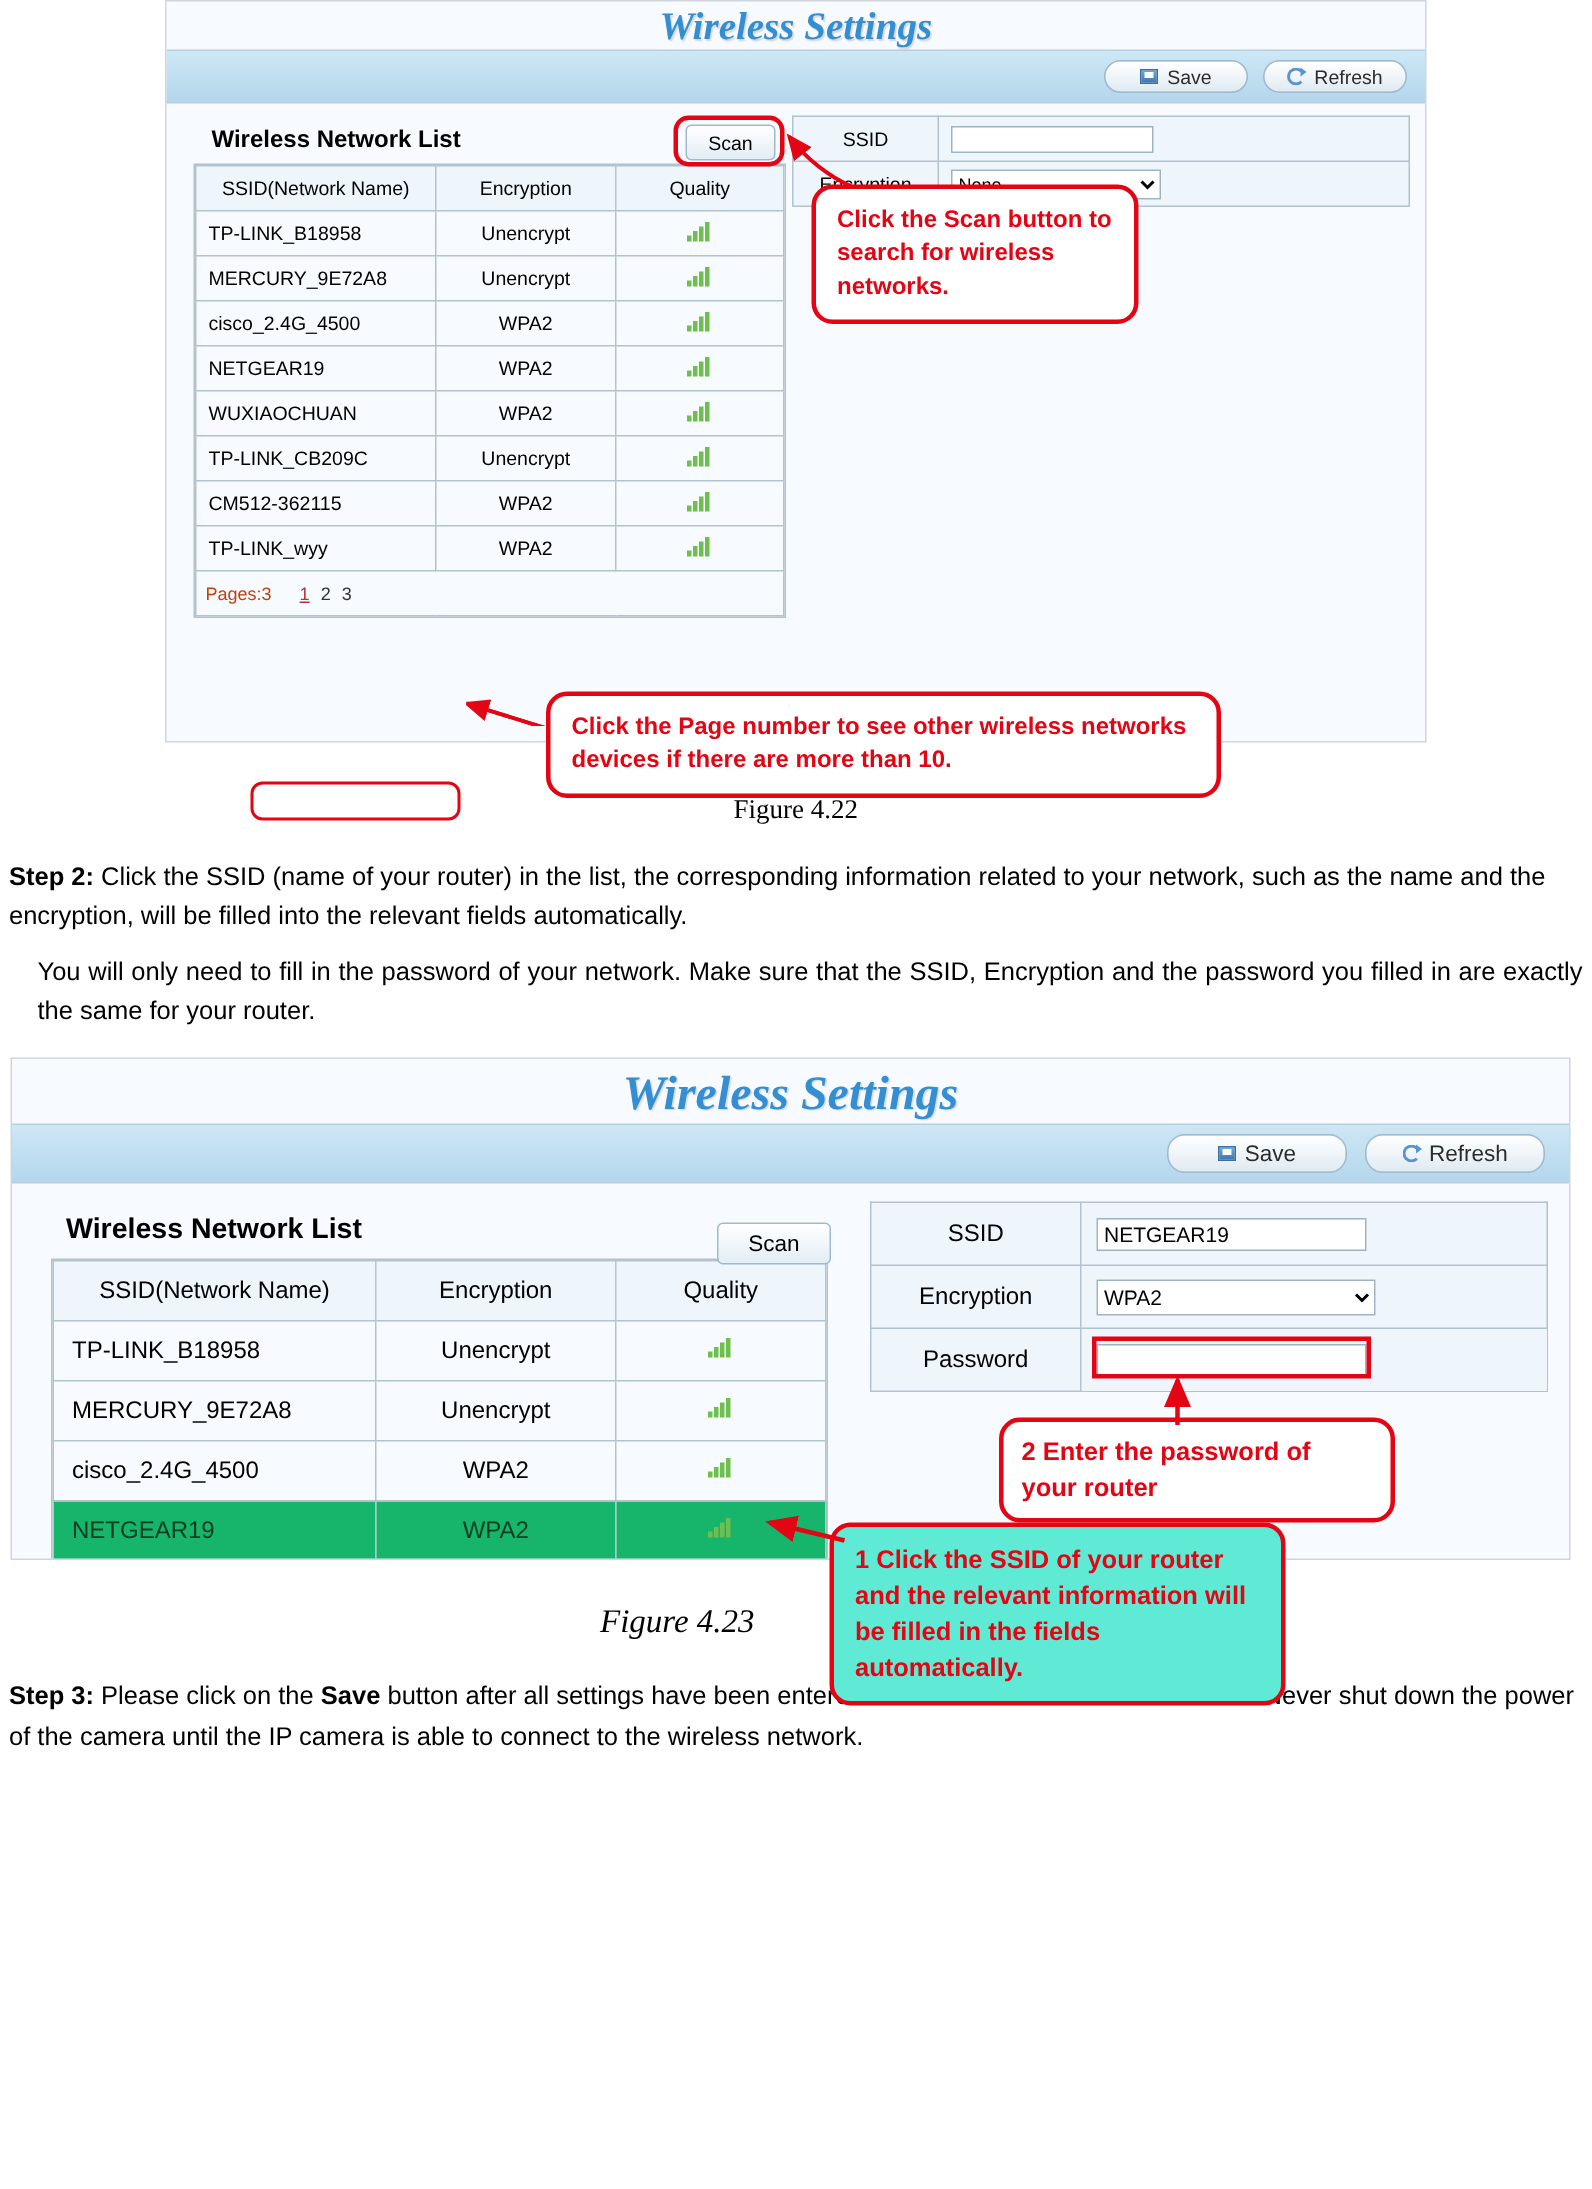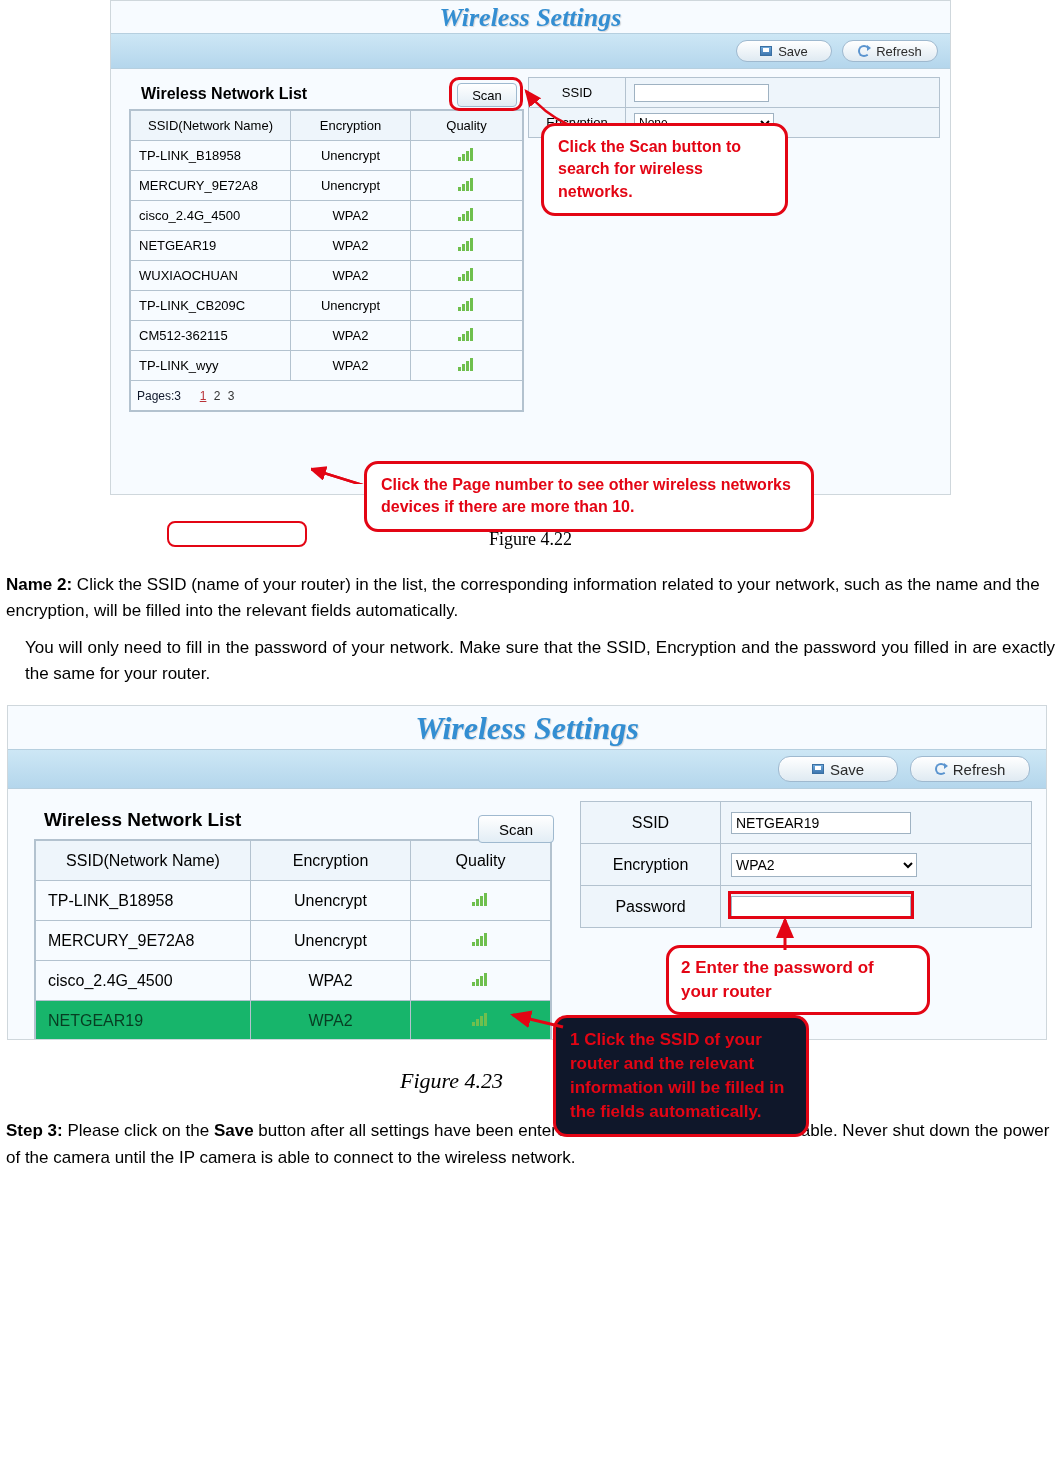--- a/index.html
+++ b/index.html
@@ -126,21 +126,21 @@
     background:#fff;
     border:3px solid #e30514;
     border-radius:14px;
     color:#e30514;
     font-weight:bold;
     font-size:16px;
     line-height:1.4;
     padding:10px 14px;
     z-index:10;
   }
-  .co-scan { left:430px; top:122px; width:247px; }
+  .co-scan { left:430px; top:122px; width:218px; }
   .co-page { left:253px; top:460px; width:450px; }
   .pagerbox { position:absolute; left:56px; top:452px; width:140px; height:26px; border:2px solid #e30514; border-radius:8px;}
 
   .arrow { position:absolute; z-index:9;}
 
   .fig-cap { text-align:center; font-family:"Times New Roman",serif; font-size:18px; margin:34px 0 22px; }
 
   
   .doc-p { font-size:17px; line-height:1.55; padding:0 6px 10px 6px; }
   .doc-p strong{font-weight:bold;}
@@ -181,22 +181,22 @@
   .formtbl2 td.lbl{width:140px;text-align:center;}
   .txt2{width:180px;height:22px;border:1px solid #9fb2c2;background:#fff;font-size:14px;padding-left:4px;}
   .sel2{width:186px;height:24px;border:1px solid #9fb2c2;background:#fff;font-size:14px;}
   .pwbox{position:absolute;border:3px solid #e30514;width:186px;height:28px;pointer-events:none;}
 
   .shot2-wrap{position:relative;}
   .co-pw { position:absolute; left:666px; top:240px; width:264px;
            background:#fff;border:3px solid #e30514;border-radius:14px;
            color:#e30514;font-weight:bold;font-size:17px;line-height:1.4;
            padding:8px 12px;z-index:20;}
-  .co-ssid{ position:absolute; left:553px; top:310px; width:256px;
-           background:#0f172a;border:3px solid #e30514;border-radius:14px;
+  .co-ssid{ position:absolute; left:553px; top:310px; width:304px;
+           background:#5eead4;border:3px solid #e30514;border-radius:14px;
            color:#e30514;font-weight:bold;font-size:17px;line-height:1.4;
            padding:10px 14px;z-index:20;}
 
   .fig-cap2{font-family:"Times New Roman",serif;font-size:22px;margin:28px 0 24px 400px;font-style:italic;}
 
 </style>
 </head>
 <body>
 
 <div class="shot1-wrap">
@@ -269,21 +269,21 @@
                 </tr>
                 <tr>
                   <td class="first">TP-LINK_wyy</td>
                   <td>WPA2</td>
                   <td><span class="signal"><span></span><span></span><span></span><span></span></span></td>
                 </tr>
               </tbody>
             <tbody>
                 <tr>
                   <td colspan="3" class="pager" style="text-align:left">
-              <span style="color:#0f172a">Pages:3</span>
+              <span style="color:#c2410c">Pages:3</span>
               &nbsp;&nbsp;&nbsp;
               <a href="#" class="act">1</a>
               <a href="#" style="color:#333">2</a>
               <a href="#" style="color:#333">3</a>
             </td>
                 </tr>
           </tbody>
             </table>
         </div>
         <div class="pagerbox"></div>
@@ -324,21 +324,21 @@
         </defs>
       <line x1="0" y1="10" x2="58" y2="28" stroke="#e30514" stroke-width="2.5" marker-start="url(#ah2)"></line>
       <path d="M58,28 L0,10" stroke="#e30514" stroke-width="2.5" fill="none" marker-end="url(#ah2)"></path>
     </svg>
   </div>
 </div>
 
 <div class="fig-cap">Figure 4.22</div>
 
 <p class="doc-p">
-  <strong>Name 2:</strong><span> Click the SSID (name of your router) in the list, the corresponding information related to your network, such as the name and the encryption, will be filled into the relevant fields automatically.</span>
+  <strong>Step 2:</strong><span> Click the SSID (name of your router) in the list, the corresponding information related to your network, such as the name and the encryption, will be filled into the relevant fields automatically.</span>
 </p>
 <p class="doc-p justify">You will only need to fill in the password of your network. Make sure that the SSID, Encryption and the password you filled in are exactly the same for your router.</p>
 
 <div class="shot2-wrap">
   <div class="panel2">
     <div class="headline2">Wireless Settings</div>
     <div class="btnbar2">
       <div class="pillbtn" style="min-width:120px;height:26px;font-size:15px">
         <span class="saveicon"></span>
         <span>Save</span>

